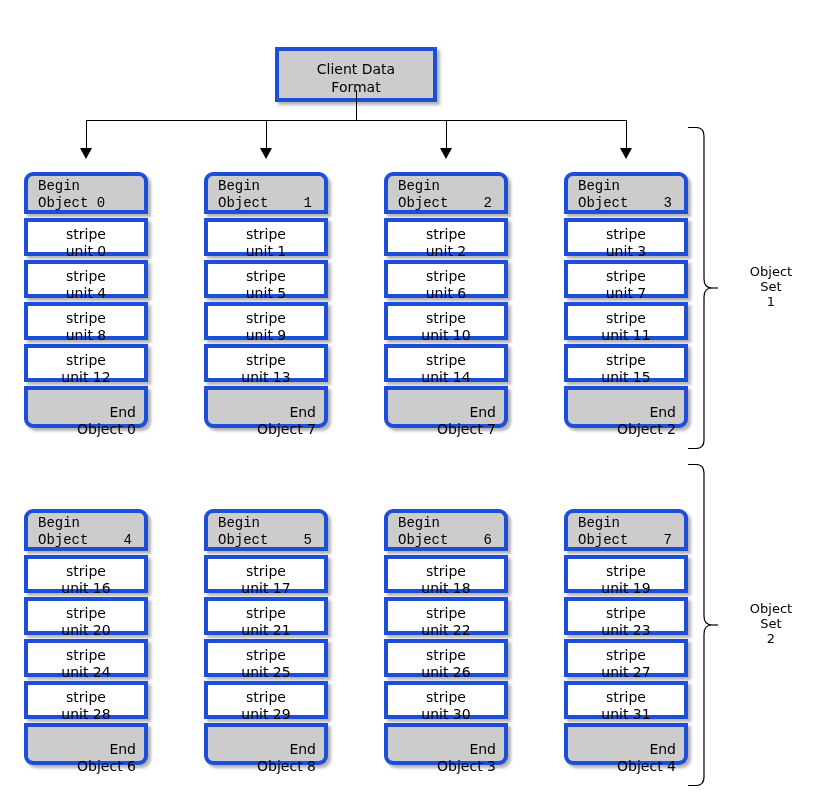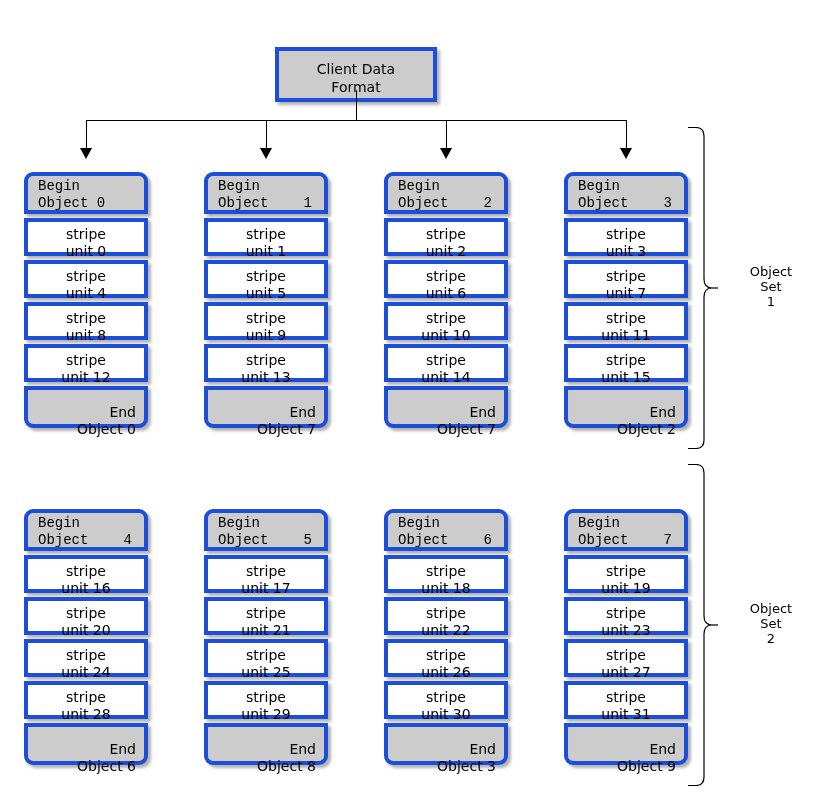--- a/index.html
+++ b/index.html
@@ -196,21 +196,21 @@
     <div class="node gray end-box" style="left: 384px; top: 711px; width: 124px;"><span class="lbl-top">End</span><span class="lbl-top">Object 3</span></div>
     <div class="node gray begin-box" style="left: 564px; top: 497px; width: 124px;"><span><span class="lbl-top">Begin</span><span class="lbl-bot"><span>Object</span><span class="idx">7</span></span></span></div>
     <div class="node stripe-box" style="left: 564px; top: 543px; width: 124px;">stripe
 unit 19</div>
     <div class="node stripe-box" style="left: 564px; top: 585px; width: 124px;">stripe
 unit 23</div>
     <div class="node stripe-box" style="left: 564px; top: 627px; width: 124px;">stripe
 unit 27</div>
     <div class="node stripe-box" style="left: 564px; top: 669px; width: 124px;">stripe
 unit 31</div>
-    <div class="node gray end-box" style="left: 564px; top: 711px; width: 124px;"><span class="lbl-top">End</span><span class="lbl-top">Object 9</span></div>
+    <div class="node gray end-box" style="left: 564px; top: 711px; width: 124px;"><span class="lbl-top">End</span><span class="lbl-top">Object 4</span></div>
     <div class="brace" style="left: 686px; top: 464px;">
       <svg width="32" height="322">
         <path d="M2,0.5 H10 Q18,0.5 18,9 V152 Q18,161 26,161 Q18,161 18,170 V313 Q18,321.5 10,321.5 H2" fill="none" stroke="#000000" stroke-width="1.2"></path>
         <path d="M26,161 H36" stroke="#000000" stroke-width="1.2"></path>
       </svg>
     </div>
     <div class="set-label" style="left: 726px; top: 601px; width: 90px;">Object
 Set
 2</div>
   </div>

